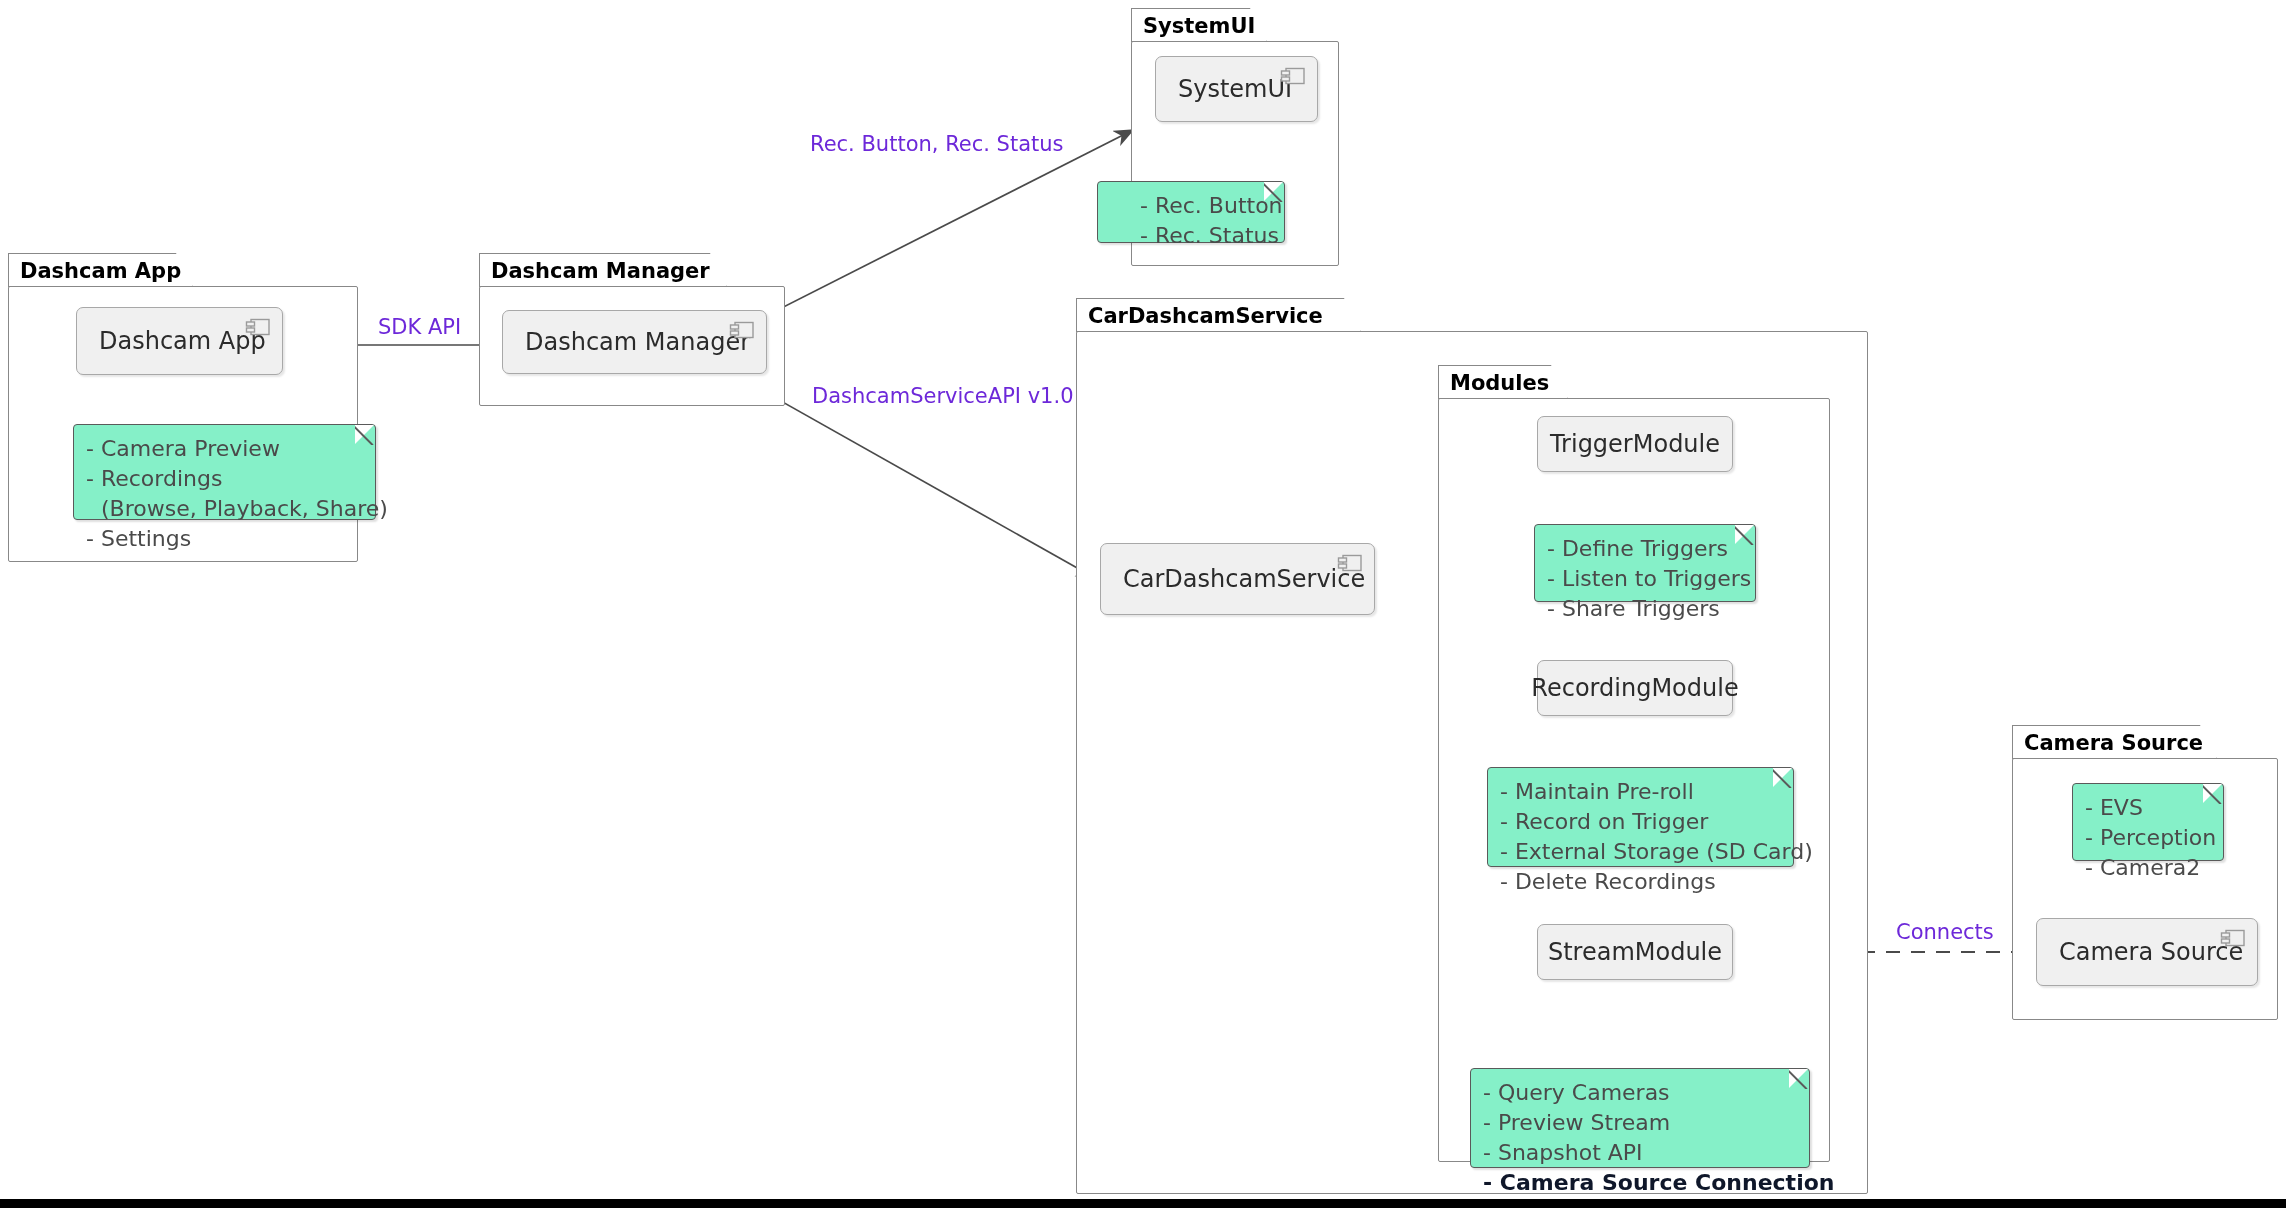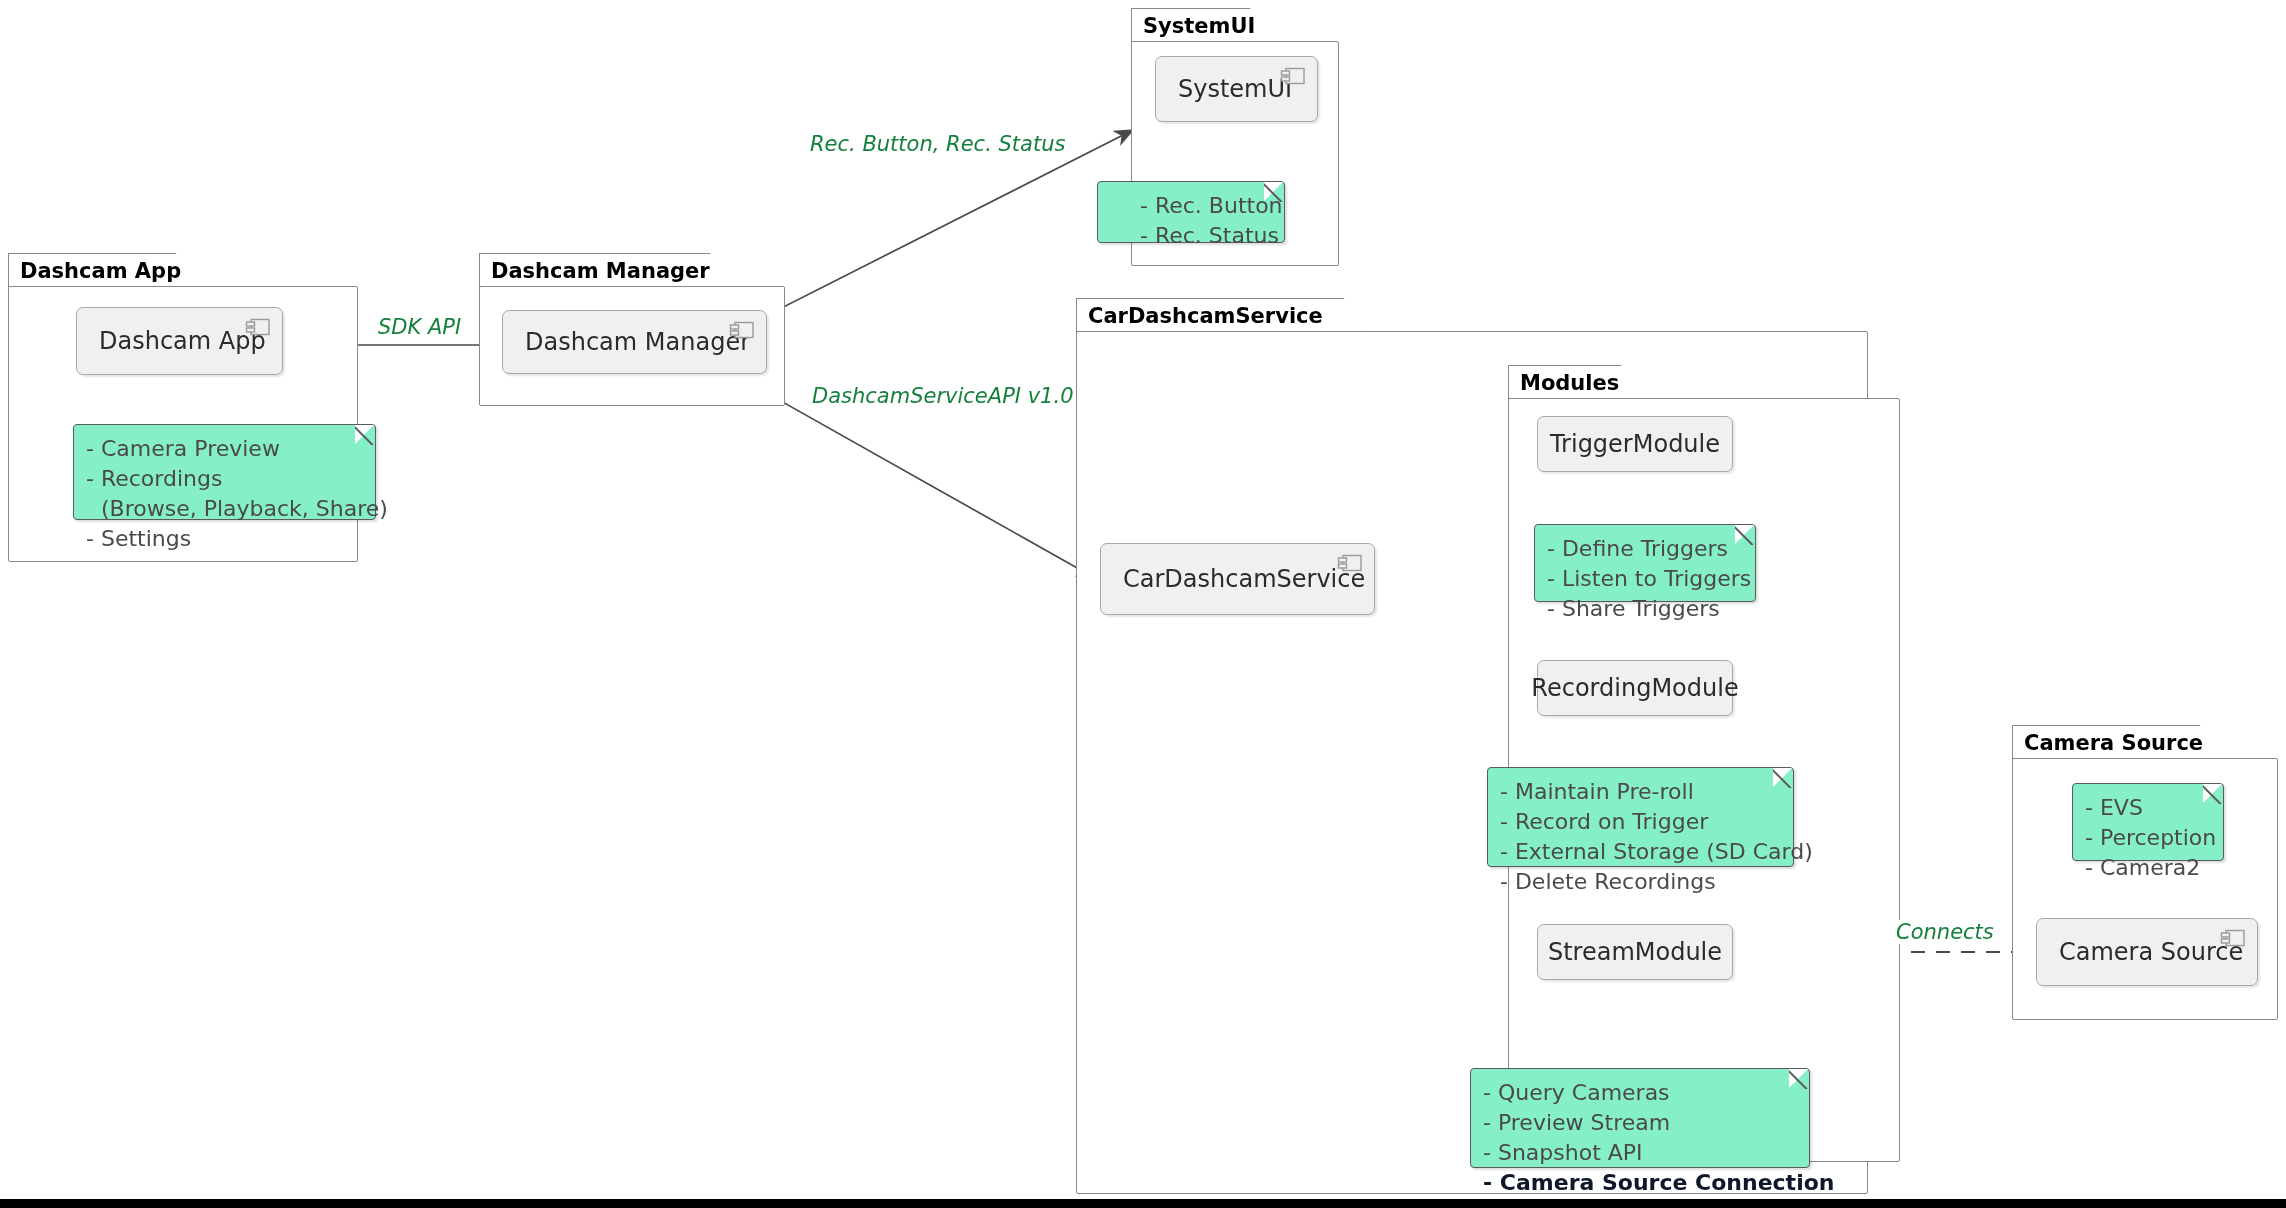--- a/index.html
+++ b/index.html
@@ -125,24 +125,23 @@
     transform: rotate(45deg);
     transform-origin: left top;
   }
   .note-line { white-space: nowrap; }
   .note-line.bold { font-weight: bold; color: #0f172a; }
   .note-line.indent { padding-left: 15px; }
   
   .edge-label {
     position: absolute;
     font-size: 21px;
-    color: #15803d;
+    color: #6d28d9;
     white-space: nowrap;
     background: transparent;
-    font-style: italic;
   }
   #bottom-bar {
     position: absolute;
     left: 0;
     bottom: 0;
     width: 2286px;
     height: 9px;
     background: #000000;
   }
 </style>
@@ -260,21 +259,21 @@
 
   <div class="comp with-icon" style="left:1100px; top:543px; width:275px; height:72px;">
     <span>CarDashcamService</span>
     <svg class="comp-icon" viewBox="0 0 26 18">
       <rect x="6" y="1.5" width="18" height="15" fill="#F0F0F0" stroke="#9a9a9a" stroke-width="1.4"></rect>
       <rect x="1.5" y="4" width="8" height="4" fill="#F0F0F0" stroke="#9a9a9a" stroke-width="1.4"></rect>
       <rect x="1.5" y="10" width="8" height="4" fill="#F0F0F0" stroke="#9a9a9a" stroke-width="1.4"></rect>
     </svg>
   </div>
 
-  <div class="pkg" style="left:1508px; top:365px; width:452px; height:797px;">
+  <div class="pkg" style="left:1438px; top:365px; width:452px; height:797px;">
     <div class="pkg-tab" style="width:130px;">
       <span>Modules</span>
     </div>
     <div class="pkg-tab-line" style="width:130px;"></div>
     <div class="pkg-body" style="left:0; top:33px; width:392px; height:764px;"></div>
   </div>
 
   <div class="comp" style="left:1537px; top:416px; width:196px; height:56px;">
     <span>TriggerModule</span>
   </div>

